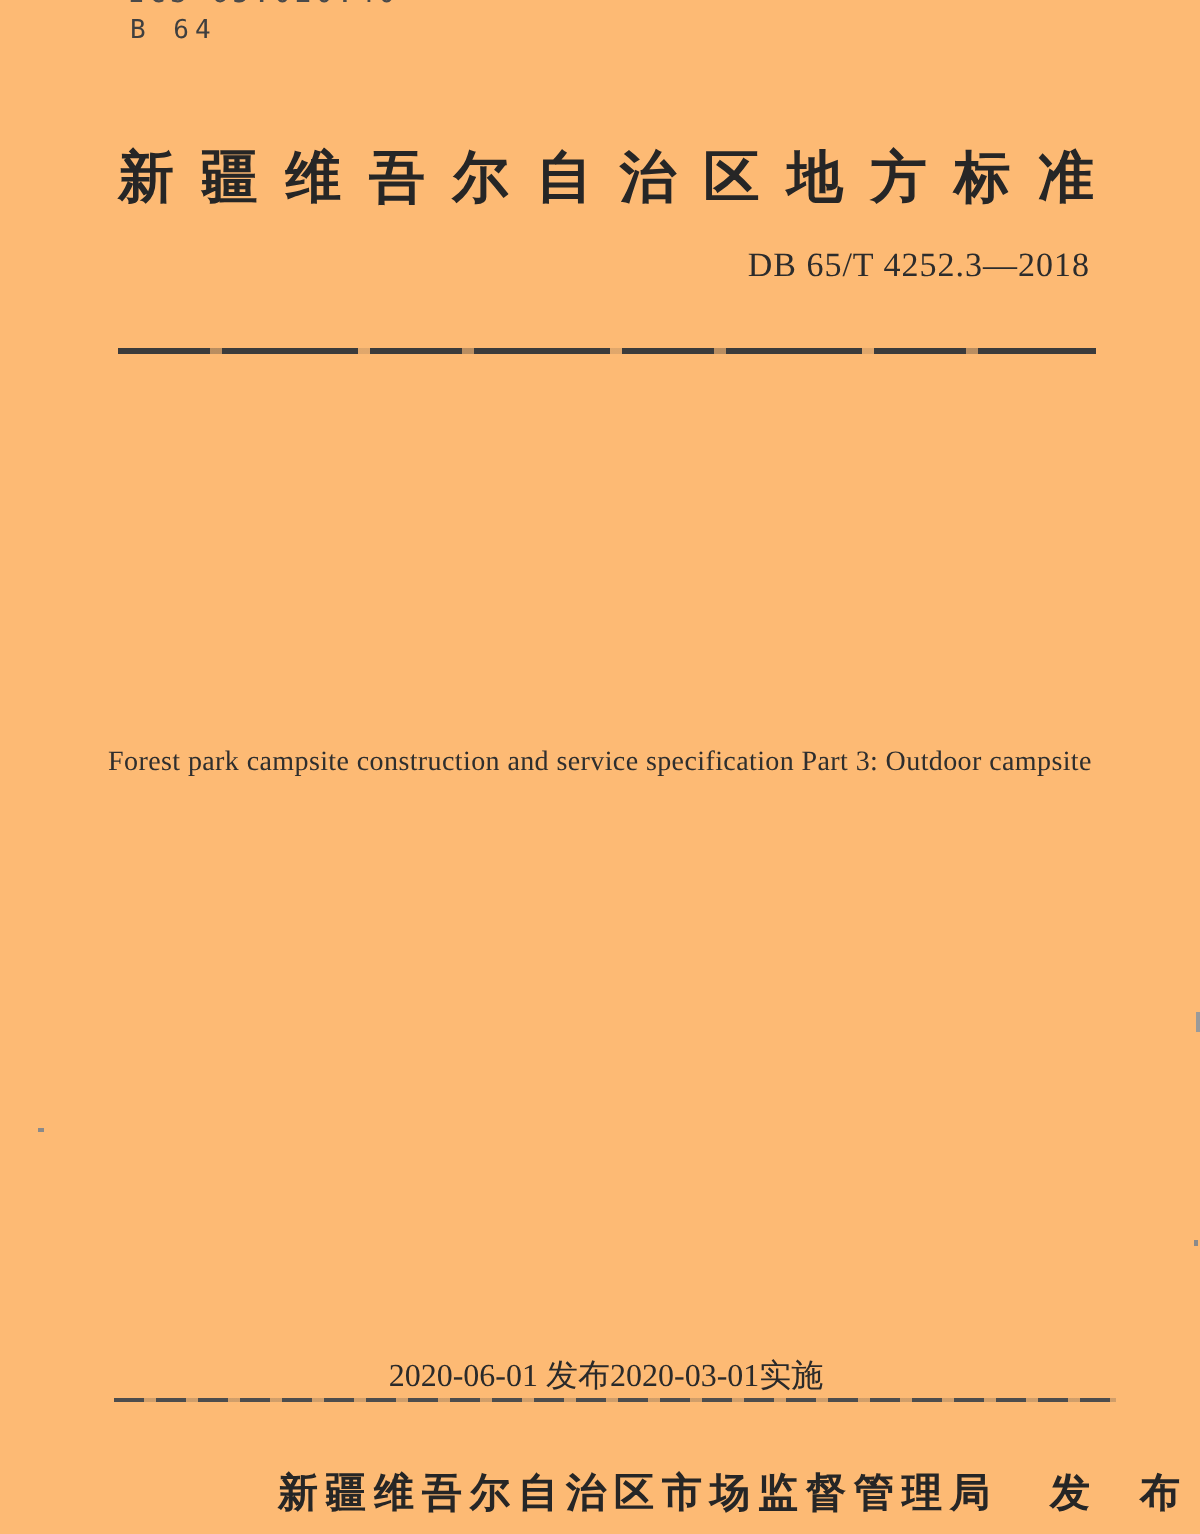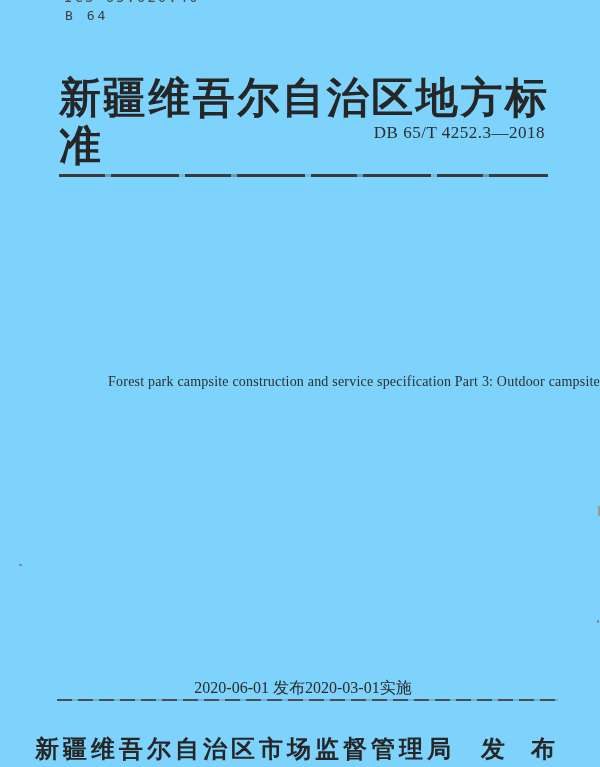--- a/index.html
+++ b/index.html
@@ -2,21 +2,21 @@
 <html><head>
 <meta charset="utf-8">
 <style>
   * { margin: 0; padding: 0; box-sizing: border-box; }
   html, body { background: #e9e9e9; }
   .page {
     position: relative;
     width: 600px;
     height: 767px;
     margin: 0 auto;
-    background: #7dd3fc;
+    background: #fdba74;
     overflow: hidden;
     font-family: "Liberation Serif", serif;
     color: #222;
   }
 
   
   .ics-code {
     position: absolute;
     top: -11px;
     left: 64px;
@@ -47,21 +47,21 @@
     color: #161616;
     text-shadow: 0 0 1px #333;
   }
 
   
   .std-type {
     position: absolute;
     top: 74px;
     left: 59px;
     width: 488px;
-    font-size: 42px;
+    font-size: 28px;
     font-weight: 600;
     color: #262626;
     text-align: justify;
     text-align-last: justify;
     line-height: 1.15;
     font-family: "Liberation Serif", serif;
   }
 
   .std-number {
     position: absolute;
@@ -99,21 +99,21 @@
     line-height: 41px;
     color: #1d1d1d;
     letter-spacing: 1px;
   }
 
   .en-title {
     position: absolute;
     top: 374px;
     left: 0;
     width: 100%;
-    text-align: right;
+    text-align: center;
     font-size: 14px;
     color: #2e2e2e;
     font-family: "Liberation Serif", serif;
     letter-spacing: 0.2px;
   }
 
   .dates-row {
     position: absolute;
     top: 678px;
     left: 58px;
@@ -135,22 +135,22 @@
     background: repeating-linear-gradient(90deg,
       #4d4d4d 0px, #4d4d4d 15px,
       rgba(77,77,77,0.25) 15px, rgba(77,77,77,0.25) 21px);
   }
 
   .publisher-row {
     position: absolute;
     top: 733px;
     left: 0;
     width: 100%;
-    text-align: center;
-    font-size: 24px;
+    text-align: right;
+    font-size: 20px;
     font-weight: 600;
     color: #262626;
     letter-spacing: 4px;
     font-family: "Liberation Serif", serif;
   }
   .publish-label {
     margin-left: 26px;
     letter-spacing: 10px;
   }
 

